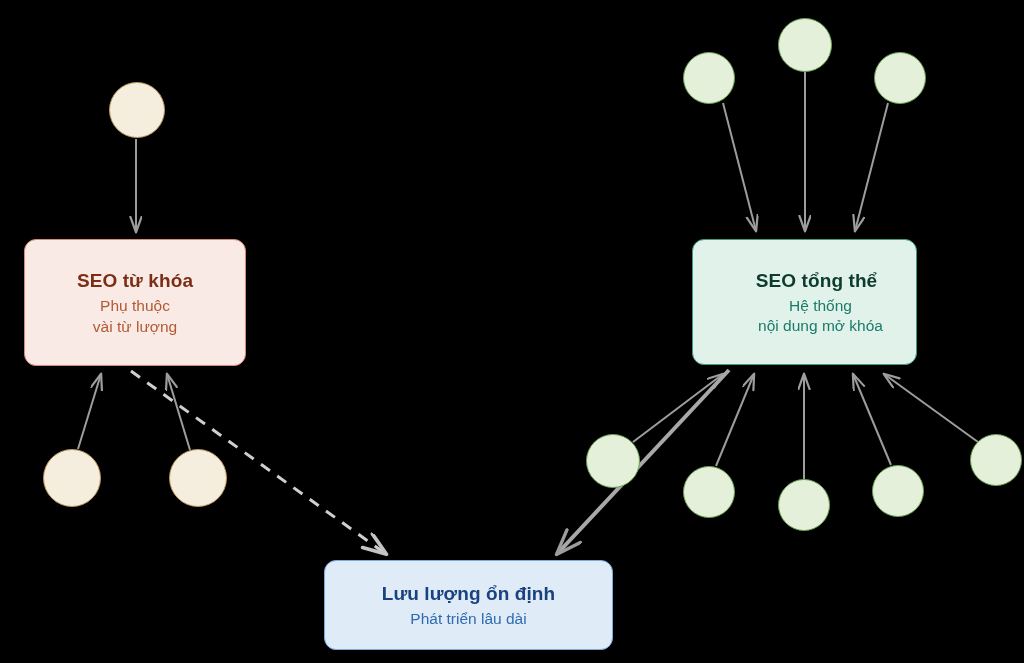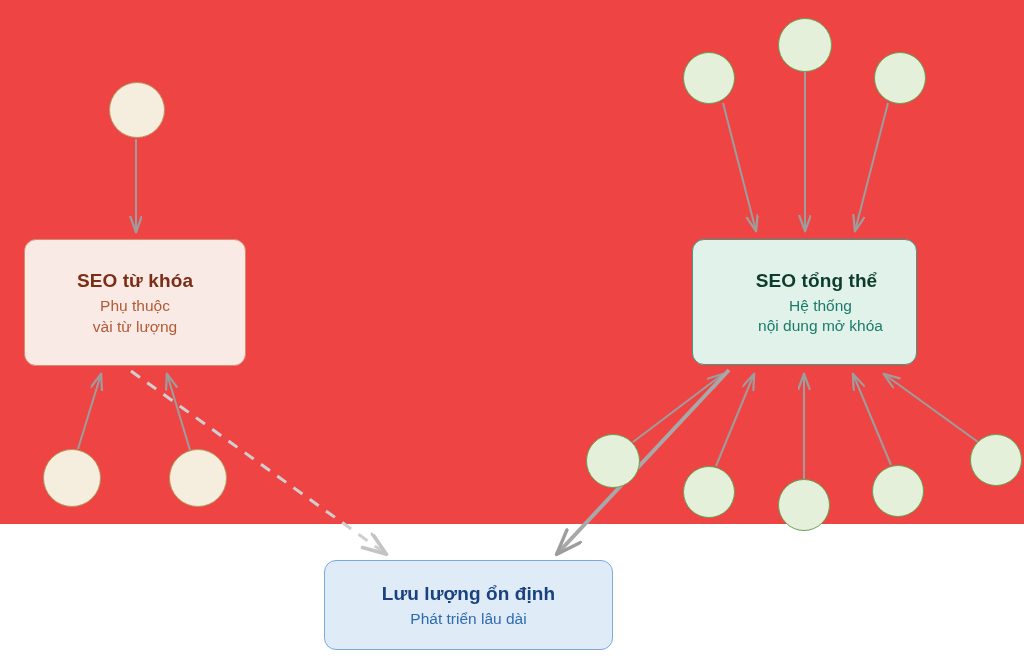--- a/index.html
+++ b/index.html
@@ -9,22 +9,22 @@
   }
   body {
     width: 1024px;
     height: 663px;
     font-family: "Liberation Sans", sans-serif;
     overflow: hidden;
   }
   #canvas {
     position: relative;
     width: 1024px;
-    height: 524px;
-    background: #ef4444;
+    height: 663px;
+    background: #000000;
   }
   #edges {
     position: absolute;
     left: 0;
     top: 0;
     width: 1024px;
     height: 663px;
   }
   .node-box {
     position: absolute;

